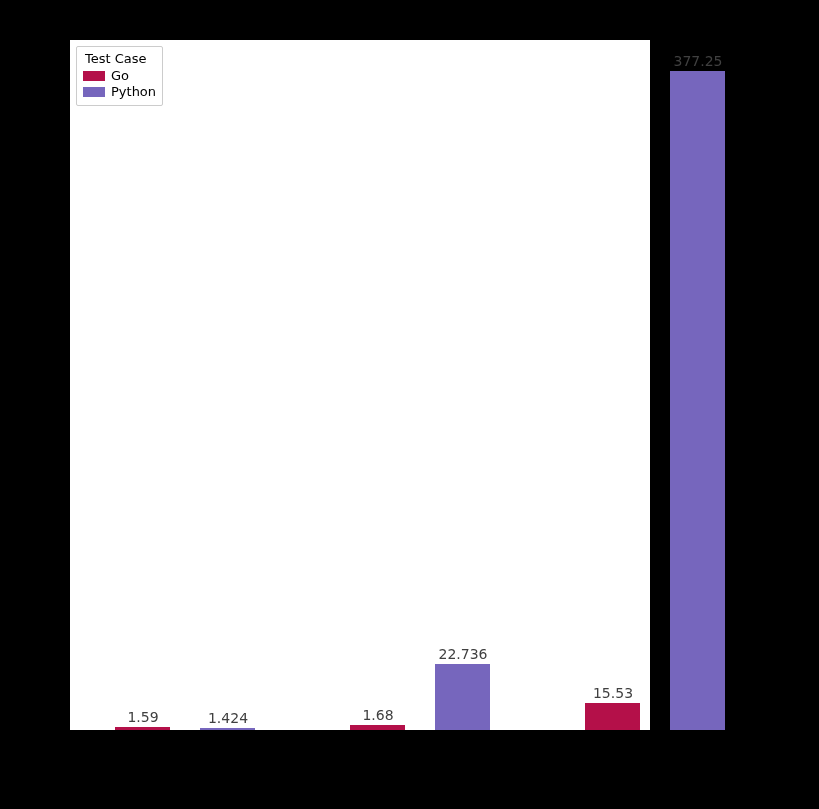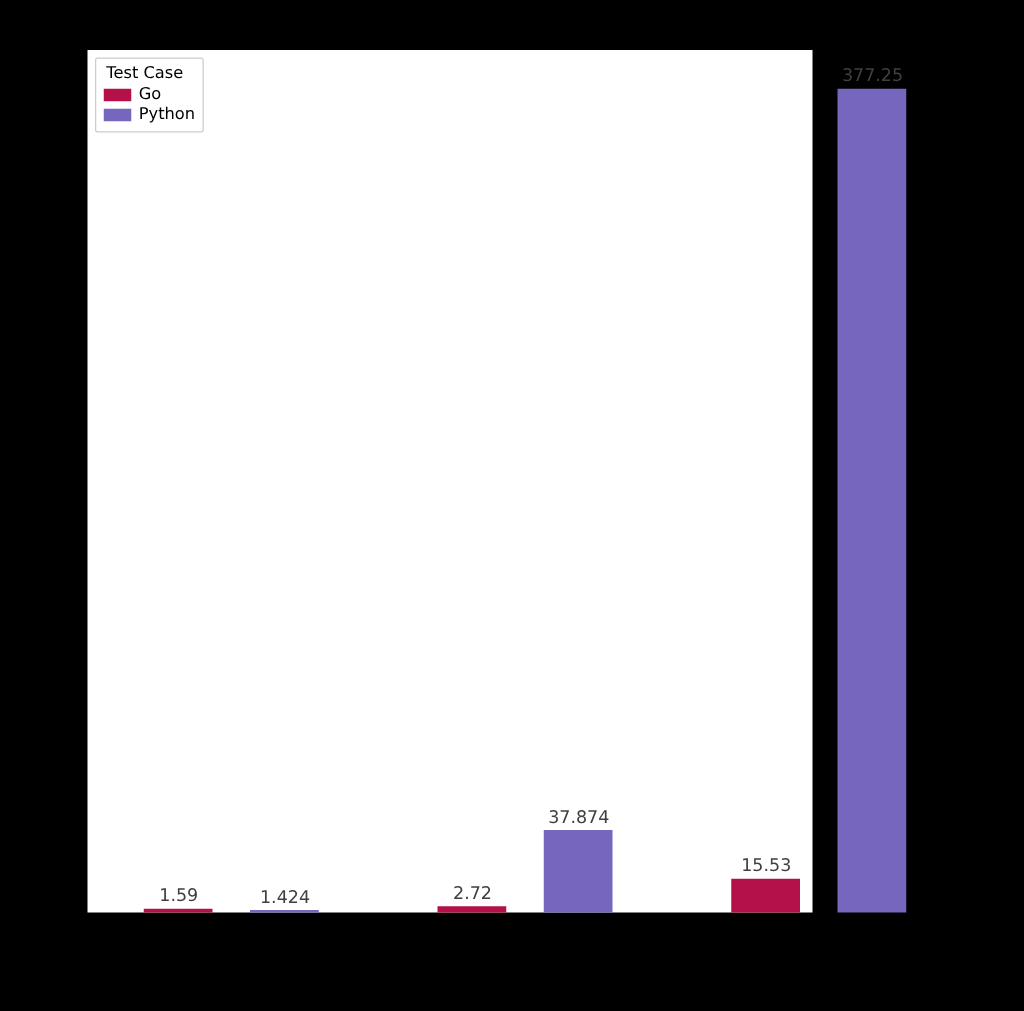--- a/index.html
+++ b/index.html
@@ -75,22 +75,22 @@
       <span>Python</span>
     </div>
   </div>
 
   <div class="bar" style="left:45px;width:55px;height:3px;background:#b41049;"></div>
   <div class="bar-label" style="left:73px;bottom:5px;margin-top:14px;">1.59</div>
   <div class="bar" style="left:130px;width:55px;height:2px;background:#7666bd;"></div>
   <div class="bar-label" style="left:158px;bottom:4px;text-align:right;">1.424</div>
 
   <div class="bar" style="left:280px;width:55px;height:5px;background:#b41049;"></div>
-  <div class="bar-label" style="left:308px;bottom:7px;">2.72</div>
+  <div class="bar-label" style="left:308px;bottom:7px;">1.68</div>
   <div class="bar" style="left:365px;width:55px;height:66px;background:#7666bd;"></div>
-  <div class="bar-label" style="left:393px;bottom:68px;">37.874</div>
+  <div class="bar-label" style="left:393px;bottom:68px;">22.736</div>
 
   <div class="bar" style="left:515px;width:55px;height:27px;background:#b41049;"></div>
   <div class="bar-label" style="left:543px;bottom:29px;margin-top:36px;">15.53</div>
   <div class="bar" style="left:600px;width:55px;height:659px;background:#7666bd;"></div>
   <div class="bar-label" style="left:628px;bottom:661px;">377.25</div>
 
 </div>
 
 </body></html>

